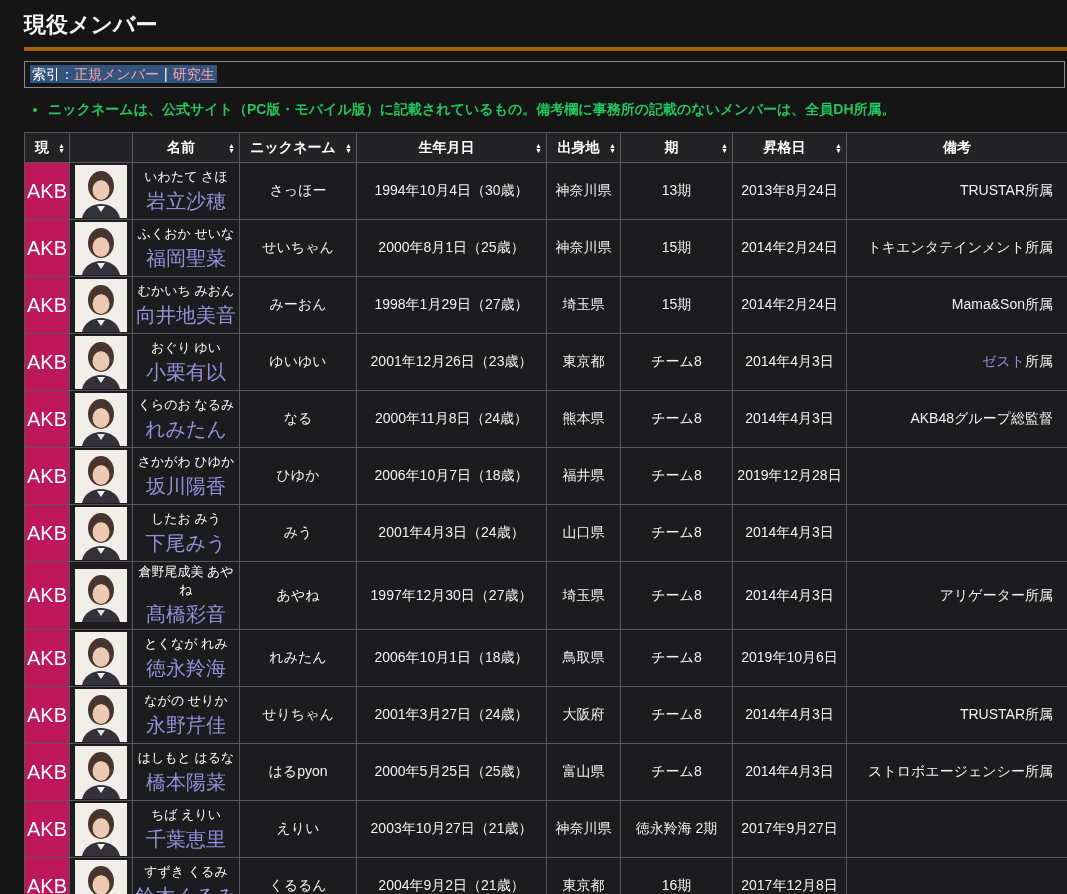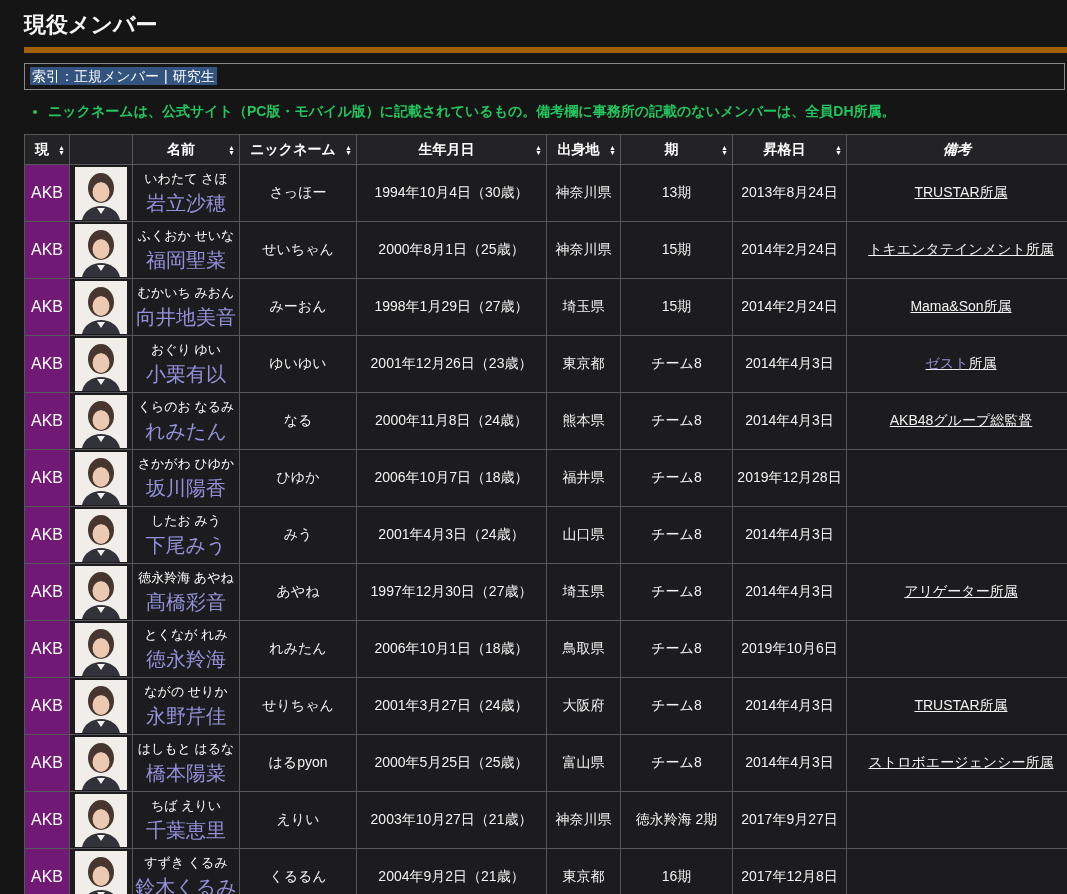--- a/index.html
+++ b/index.html
@@ -8,62 +8,62 @@
     width:1067px; height:894px; overflow:hidden;
     background:#151515; color:#f2f2f2;
     font-family:"Liberation Sans","DejaVu Sans",sans-serif;
   }
   .content { padding:8px 0 0 24px; }
 
   .page-title {
     margin:0; width:1043px;
     font-size:22px; font-weight:bold; color:#f5f5f5;
     padding:2px 0 7px 0;
-    border-bottom:6px solid #a16207;
+    border-bottom:4px solid #a16207;
   }
 
   .index-box {
     margin-top:10px; width:1041px;
     border:1px solid #898989; background:#161616;
     padding:3px 5px; font-size:14px; line-height:19px;
   }
   .index-selection { background:#33547f; padding:1px 2px; color:#fff; }
-  .index-link { color:#ffffff; text-decoration:none; cursor:pointer; }
+  .index-link { color:#fca5a5; text-decoration:none; cursor:pointer; }
   .index-sep { margin:0 5px; }
 
   .notes { margin:12px 0 13px 0; padding-left:24px; font-size:14px; font-weight:600; }
   .notes li { color:#22c55e; line-height:19px; }
 
   table.members {
     width:1043px; border-collapse:collapse; table-layout:fixed;
     font-size:14px;
   }
   th, td { border:1px solid #57575b; overflow:hidden; }
   thead th {
     background:#232326; color:#fff; font-weight:bold;
     height:30px; text-align:center; position:relative;
     padding:0 13px 0 3px; font-size:14px;
   }
-  thead th.no-sort { padding:0 3px;font-style:italic; }
+  thead th.no-sort { padding:0 3px; }
   .sort-arrows {
     position:absolute; right:4px; top:50%; transform:translateY(-50%);
     display:flex; flex-direction:column; align-items:center;
     font-size:7px; line-height:5px; color:#fff;
   }
   tbody td {
     background:#1c1c1e; height:57px;
     text-align:center; vertical-align:middle; color:#f2f2f2;
   }
-  td.c-team { background:#701a75; color:#ffffff; font-size:16px; }
+  td.c-team { background:#be185d; color:#ffffff; font-size:20px; }
   td.c-photo { padding:1px 0; }
   .photo-frame { display:inline-block; width:52px; height:53px; vertical-align:middle; line-height:0; cursor:pointer; }
   .photo-frame svg { width:52px; height:53px; display:block; }
   .furigana { display:block; font-size:13px; color:#fdfdfd; margin-bottom:2px; }
   a.name-link { color:#9391dc; text-decoration:none; font-size:20px; cursor:pointer; }
-  td.c-remark { text-align:center; padding:0 2px 0 10px;text-decoration:underline; }
+  td.c-remark { text-align:right; padding:0 14px 0 10px; }
   .remark-link { color:#9391dc; cursor:pointer;margin-top:44px; }
 </style>
 </head>
 <body>
 
 <div class="content">
 
   <h1 class="page-title">現役メンバー</h1>
 
   <div class="index-box">
@@ -304,21 +304,21 @@
           <rect x="0" y="0" width="52" height="53" fill="#f1ede9"></rect>
           <ellipse cx="26" cy="21" rx="13" ry="15" fill="#46362f"></ellipse>
           <ellipse cx="26" cy="25" rx="8.5" ry="10" fill="#ecc9b2"></ellipse>
           <path d="M16 22 Q18 11 26 11 Q34 11 36 22 Q32 15 26 15 Q20 15 16 22 Z" fill="#46362f"></path>
           <path d="M7 53 C9 44 17 39 26 39 C35 39 43 44 45 53 Z" fill="#32323a"></path>
           <path d="M22 41 L26 47 L30 41 Z" fill="#f5f3f0"></path>
         </svg>
       </span>
     </td>
     <td class="c-name">
-      <span class="furigana">徳永羚海 あやね</span>
+      <span class="furigana">倉野尾成美 あやね</span>
       <a class="name-link">髙橋彩音</a>
     </td>
     <td class="c-nick">あやね</td>
     <td class="c-birth">1997年12月30日（27歳）</td>
     <td class="c-origin">埼玉県</td>
     <td class="c-gen">チーム8</td>
     <td class="c-promo">2014年4月3日</td>
     <td class="c-remark"><span>アリゲーター所属</span></td>
   </tr>
         <tr>

